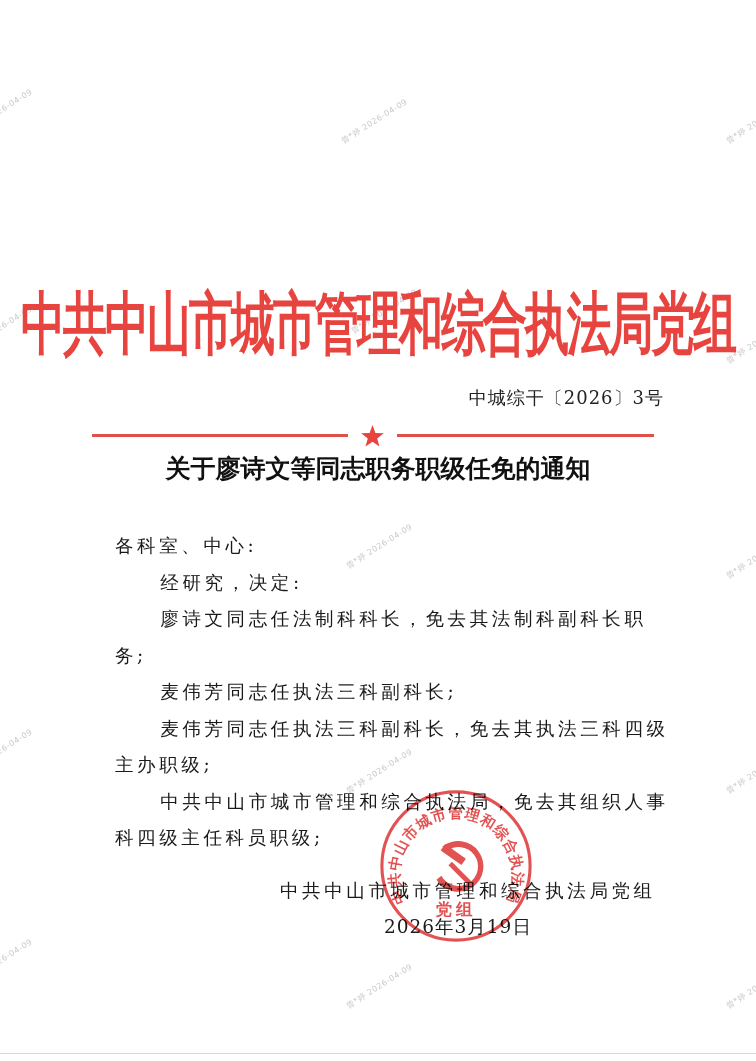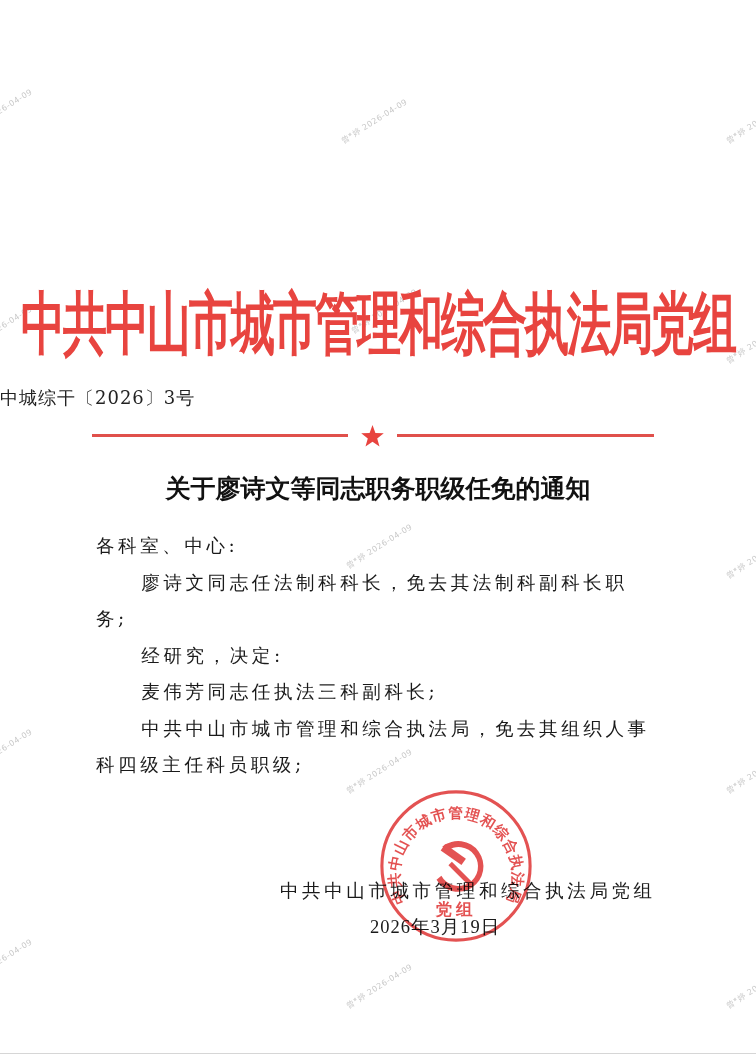--- a/index.html
+++ b/index.html
@@ -48,21 +48,21 @@
       color: #e8443f;
       transform: scaleY(1.55);
       transform-origin: center top;
       letter-spacing: -2px;
     }
     .doc-number {
       position: absolute;
       left: 0;
       width: 664px;
       top: 386px;
-      text-align: left;
+      text-align: right;
       font-size: 18px;
       color: #222;
       letter-spacing: 1px;
     }
     .divider-left {
       position: absolute;
       left: 92px;
       top: 434px;
       width: 256px;
       height: 3px;
@@ -87,25 +87,24 @@
       position: absolute;
       left: 0;
       width: 756px;
       top: 452px;
       text-align: center;
       font-family: "DejaVu Serif", serif;
       font-weight: bold;
       font-size: 25px;
       color: #111;
       letter-spacing: 0px;
-      margin-top: 20px;
     }
     .body-text {
       position: absolute;
-      left: 96px;
+      left: 115px;
       top: 528px;
       width: 560px;
       font-size: 18.5px;
       line-height: 36.5px;
       color: #1a1a1a;
       letter-spacing: 3.6px;
     }
     .body-text p {
       margin: 0;
     }
@@ -122,25 +121,24 @@
       letter-spacing: 3.6px;
     }
     .sig-org {
       position: absolute;
       left: 280px;
       top: 0;
       white-space: nowrap;
     }
     .sig-date {
       position: absolute;
-      left: 370px;
+      left: 384px;
       top: 36px;
       white-space: nowrap;
       letter-spacing: 1px;
-      font-family: Liberation Serif, serif;
     }
     .seal {
       position: absolute;
       left: 378px;
       top: 788px;
       width: 156px;
       height: 156px;
       opacity: 0.88;
       mix-blend-mode: multiply;
     }
@@ -180,23 +178,24 @@
   <div class="divider-left"></div>
   <svg class="divider-star" viewBox="0 0 24 24">
     <polygon points="12,1 14.9,8.9 23.3,9.2 16.7,14.4 19,22.5 12,17.8 5,22.5 7.3,14.4 0.7,9.2 9.1,8.9" fill="#e8443f"></polygon>
   </svg>
   <div class="divider-right"></div>
 
   <div class="notice-title">关于廖诗文等同志职务职级任免的通知</div>
 
   <div class="body-text">
     <p>各科室、中心:</p>
+    <p class="indent">经研究，决定:</p>
     <p class="indent">廖诗文同志任法制科科长，免去其法制科副科长职务;</p>
-    <p class="indent">经研究，决定:</p>
     <p class="indent">麦伟芳同志任执法三科副科长;</p>
+    <p class="indent">麦伟芳同志任执法三科副科长，免去其执法三科四级主办职级;</p>
     <p class="indent">中共中山市城市管理和综合执法局，免去其组织人事科四级主任科员职级;</p>
   </div>
 
   <div class="signature">
     <div class="sig-org">中共中山市城市管理和综合执法局党组</div>
     <div class="sig-date">2026年3月19日</div>
   </div>
 
   <svg class="seal" viewBox="0 0 160 160">
     <defs>

